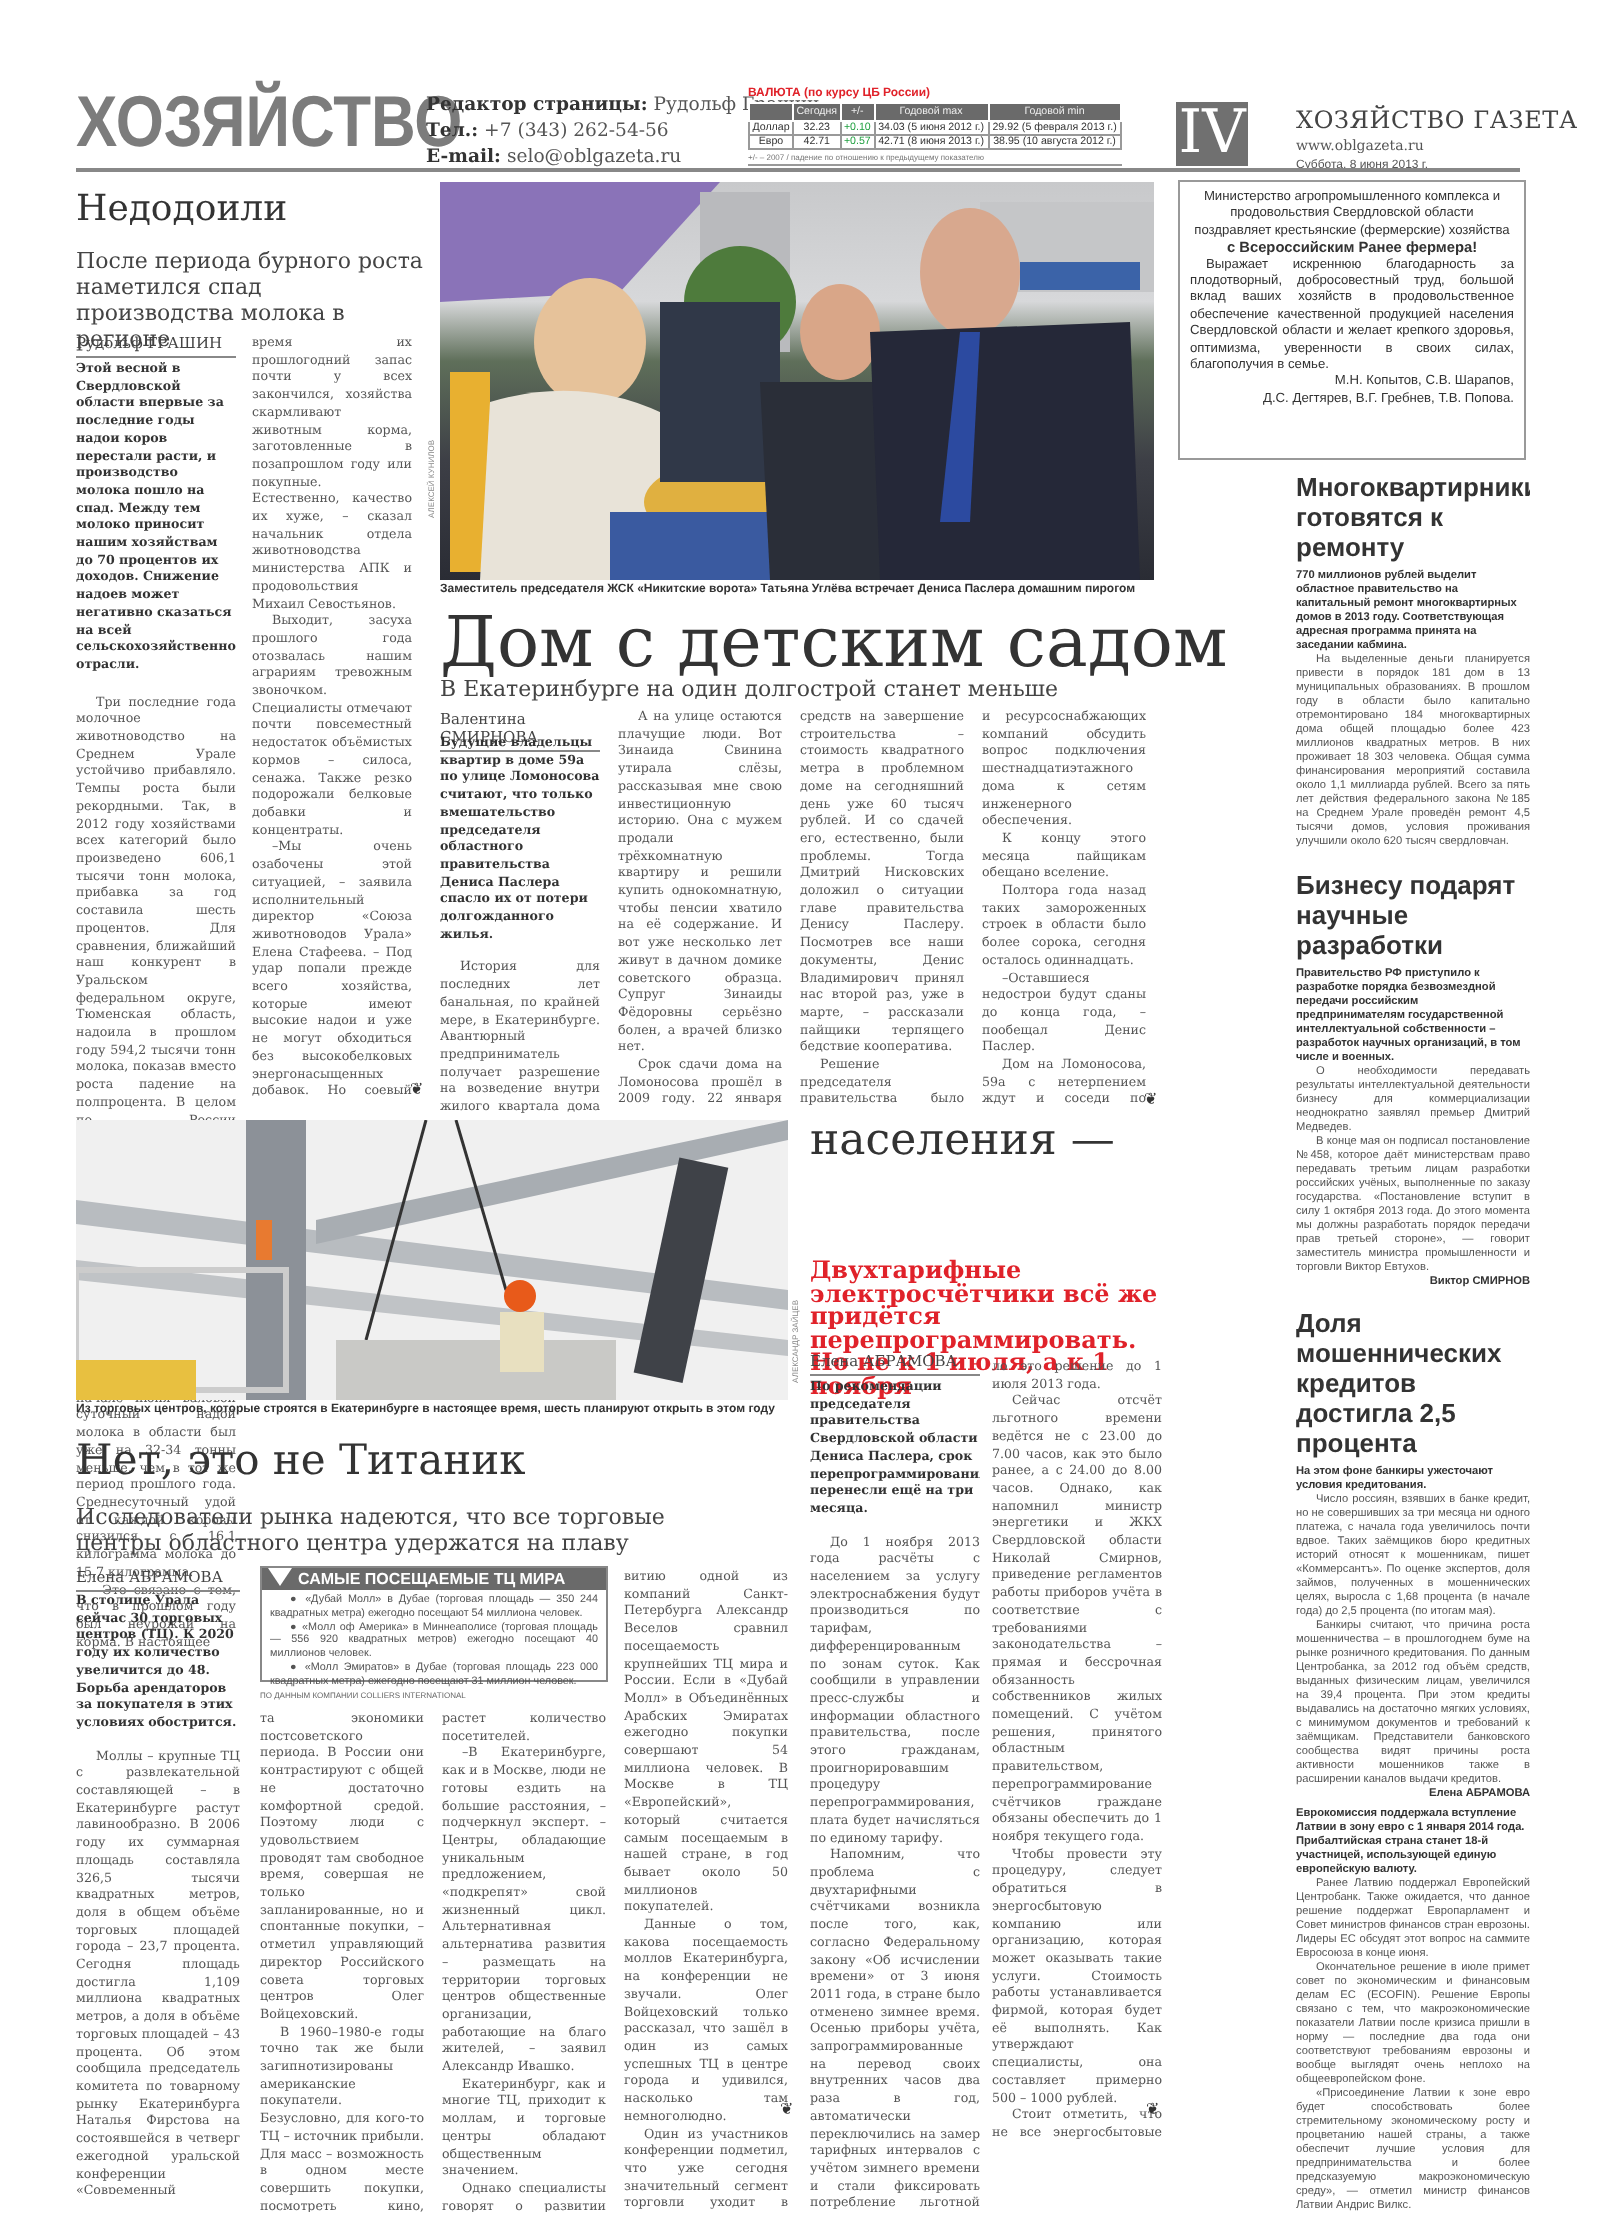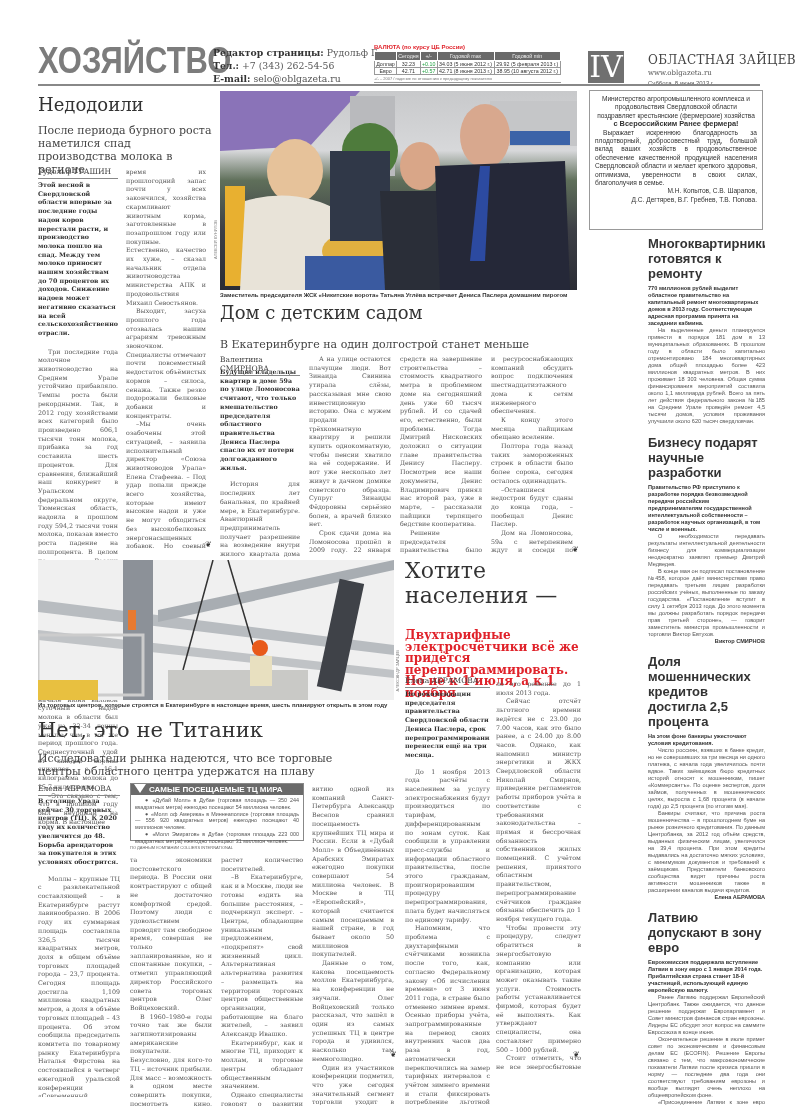--- a/index.html
+++ b/index.html
@@ -76,21 +76,21 @@
       <td class="pos">+0.57</td>
       <td>42.71 (8 июня 2013 г.)</td>
       <td>38.95 (10 августа 2012 г.)</td>
     </tr>
   </tbody>
     </table>
   <div class="note">+/- – 2007 / падение по отношению к предыдущему показателю</div>
 </div>
 
 <div id="page-num" class="abs">IV</div>
-<div id="paper-name" class="abs">ОБЛАСТНАЯ ЗАЙЦЕВ</div>
+<div id="paper-name" class="abs">ХОЗЯЙСТВО ГАЗЕТА</div>
 <div id="paper-url" class="abs">www.oblgazeta.ru</div>
 <div id="paper-date" class="abs">Суббота, 8 июня 2013 г.</div>
 <div id="header-rule" class="abs"></div>
 
 <div class="abs hl-big" style="left:38px;top:94px;font-size:18px;">Недодоили</div>
 <div class="abs serif" style="left:38px;top:124px;width:175px;font-size:11px;line-height:13px;color:#444;">После периода бурного роста наметился спад производства молока в регионе</div>
 <div class="abs byline" style="left:38px;top:167px;width:80px;">Рудольф ГРАШИН</div>
 <div class="col" style="left:38px;top:181px;width:80px;height:920px;">
   <div class="lead">Этой весной в Свердловской области впервые за последние годы надои коров перестали расти, и производство молока пошло на спад. Между тем молоко приносит нашим хозяйствам до 70 процентов их доходов. Снижение надоев может негативно сказаться на всей сельскохозяйственной отрасли.</div>
   <div class="body" style="margin-top:10px;">
@@ -124,21 +124,21 @@
     <ellipse cx="200" cy="75" rx="20" ry="24" fill="#d9a688"></ellipse>
     <path d="M160 100 L250 100 L245 199 L165 199 Z" fill="#2a2e38"></path>
     <ellipse cx="265" cy="45" rx="25" ry="32" fill="#d8a88e"></ellipse>
     <path d="M215 75 L345 70 L350 199 L220 199 Z" fill="#252838"></path>
     <path d="M260 75 L270 75 L265 170 L250 170 Z" fill="#2c4aa0"></path>
   </svg>
 </div>
 <div class="credit" style="left:213px;top:220px;">АЛЕКСЕЙ КУНИЛОВ</div>
 <div class="abs caption" style="left:220px;top:292px;width:360px;">Заместитель председателя ЖСК «Никитские ворота» Татьяна Углёва встречает Дениса Паслера домашним пирогом</div>
 
-<div class="abs hl-big" style="left:220px;top:302px;font-size:18px;">Дом с детским садом</div>
+<div class="abs hl-big" style="left:220px;top:302px;font-size:35px;">Дом с детским садом</div>
 <div class="abs serif" style="left:220px;top:338px;font-size:11px;color:#444;">В Екатеринбурге на один долгострой станет меньше</div>
 <div class="abs byline" style="left:220px;top:355px;width:80px;">Валентина СМИРНОВА</div>
 <div class="col" style="left:220px;top:368px;width:80px;height:190px;">
   <div class="lead">Будущие владельцы квартир в доме 59а по улице Ломоносова считают, что только вмешательство председателя областного правительства Дениса Паслера спасло их от потери долгожданного жилья.</div>
   <div class="body" style="margin-top:8px;">
     <p>История для последних лет банальная, по крайней мере, в Екатеринбурге. Авантюрный предприниматель получает разрешение на возведение внутри жилого квартала дома в девять этажей, а сооружает шестнадцатиэтажку. Как всегда, до завершения строительства никого это не беспокоит. Как правило, у застройщика не хватает под конец средств на увеличившуюся площадь, и он банкротится. Далее появляется «справедливое» решение чиновников снести незаконно возведённую многоэтажку.</p>
   </div>
 </div>
 <div class="col body" style="left:309px;top:355px;width:82px;height:200px;">
   <p>А на улице остаются плачущие люди. Вот Зинаида Свинина утирала слёзы, рассказывая мне свою инвестиционную историю. Она с мужем продали трёхкомнатную квартиру и решили купить однокомнатную, чтобы пенсии хватило на её содержание. И вот уже несколько лет живут в дачном домике советского образца. Супруг Зинаиды Фёдоровны серьёзно болен, а врачей близко нет.</p>
@@ -183,21 +183,20 @@
   <div class="rail-sign">Виктор СМИРНОВ</div>
 
   <div class="rail-h" style="margin-top:10px">Доля мошеннических кредитов достигла 2,5 процента</div>
   <div class="rail-lead" style="margin-top:4px">На этом фоне банкиры ужесточают условия кредитования.</div>
   <div class="rail-body">
     <p>Число россиян, взявших в банке кредит, но не совершивших за три месяца ни одного платежа, с начала года увеличилось почти вдвое. Таких заёмщиков бюро кредитных историй относят к мошенникам, пишет «Коммерсантъ». По оценке экспертов, доля займов, полученных в мошеннических целях, выросла с 1,68 процента (в начале года) до 2,5 процента (по итогам мая).</p>
     <p>Банкиры считают, что причина роста мошенничества – в прошлогоднем буме на рынке розничного кредитования. По данным Центробанка, за 2012 год объём средств, выданных физическим лицам, увеличился на 39,4 процента. При этом кредиты выдавались на достаточно мягких условиях, с минимумом документов и требований к заёмщикам. Представители банковского сообщества видят причины роста активности мошенников также в расширении каналов выдачи кредитов.</p>
   </div>
   <div class="rail-sign">Елена АБРАМОВА</div>
 
-  <div class="rail-h" style="margin-top:10px">Латвию допускают в зону евро</div>
   <div class="rail-lead" style="margin-top:4px">Еврокомиссия поддержала вступление Латвии в зону евро с 1 января 2014 года. Прибалтийская страна станет 18-й участницей, использующей единую европейскую валюту.</div>
   <div class="rail-body">
     <p>Ранее Латвию поддержал Европейский Центробанк. Также ожидается, что данное решение поддержат Европарламент и Совет министров финансов стран еврозоны. Лидеры ЕС обсудят этот вопрос на саммите Евросоюза в конце июня.</p>
     <p>Окончательное решение в июле примет совет по экономическим и финансовым делам ЕС (ECOFIN). Решение Европы связано с тем, что макроэкономические показатели Латвии после кризиса пришли в норму — последние два года они соответствуют требованиям еврозоны и вообще выглядят очень неплохо на общеевропейском фоне.</p>
     <p>«Присоединение Латвии к зоне евро будет способствовать более стремительному экономическому росту и процветанию нашей страны, а также обеспечит лучшие условия для предпринимательства и более предсказуемую макроэкономическую среду», — отметил министр финансов Латвии Андрис Вилкс.</p>
 
   </div>
 
 </div>
 
@@ -216,21 +215,20 @@
     <circle cx="222" cy="88" r="8" fill="#e85a1a"></circle>
     <rect x="212" y="96" width="22" height="30" fill="#e8e0c0"></rect>
     <rect x="0" y="120" width="60" height="20" fill="#e8c040"></rect>
     <rect x="90" y="50" width="8" height="20" fill="#e87a30"></rect>
   </svg>
 </div>
 <div class="credit" style="left:395px;top:650px;">АЛЕКСАНДР ЗАЙЦЕВ</div>
 <div class="abs caption" style="left:38px;top:702px;width:360px;">Из торговых центров, которые строятся в Екатеринбурге в настоящее время, шесть планируют открыть в этом году</div>
 
 <div class="abs hl-big" style="left:405px;top:558px;width:180px;font-size:22px;line-height:25px;">
-  <div>Хотите</div>
   <div>населения —</div>
 </div>
 <div class="abs serif" style="left:405px;top:630px;width:185px;font-size:12px;line-height:11.5px;font-weight:bold;color:#e0222a;">Двухтарифные электросчётчики всё же придётся перепрограммировать. Но не к 1 июля, а к 1 ноября</div>
 <div class="abs byline" style="left:405px;top:676px;width:85px;">Елена АБРАМОВА</div>
 <div class="col" style="left:405px;top:690px;width:85px;height:415px;">
   <div class="lead">По рекомендации председателя правительства Свердловской области Дениса Паслера, срок перепрограммирования перенесли ещё на три месяца.</div>
   <div class="body" style="margin-top:8px;">
     <p>До 1 ноября 2013 года расчёты с населением за услугу электроснабжения будут производиться по тарифам, дифференцированным по зонам суток. Как сообщили в управлении пресс-службы и информации областного правительства, после этого гражданам, проигнорировавшим процедуру перепрограммирования, плата будет начисляться по единому тарифу.</p>
     <p>Напомним, что проблема с двухтарифными счётчиками возникла после того, как, согласно Федеральному закону «Об исчислении времени» от 3 июня 2011 года, в стране было отменено зимнее время. Осенью приборы учёта, запрограммированные на перевод своих внутренних часов два раза в год, автоматически переключились на замер тарифных интервалов с учётом зимнего времени и стали фиксировать потребление льготной энергии некорректно – со сдвигом на час.</p>
 

